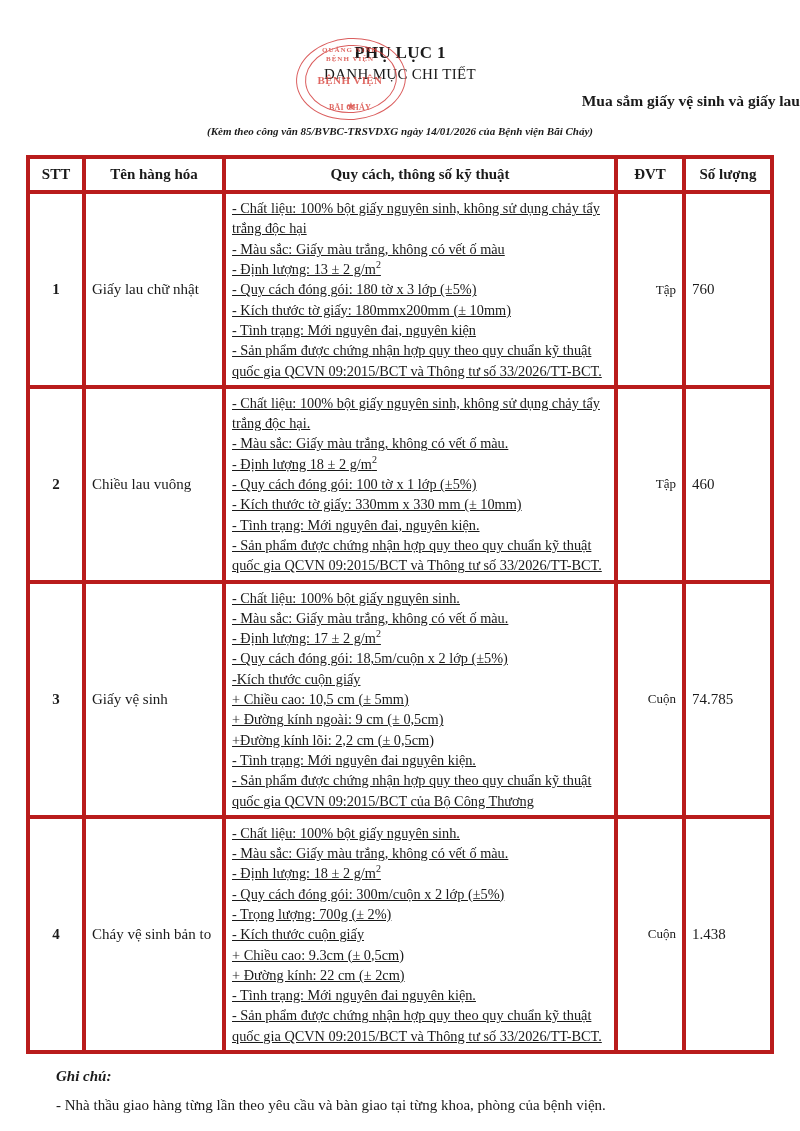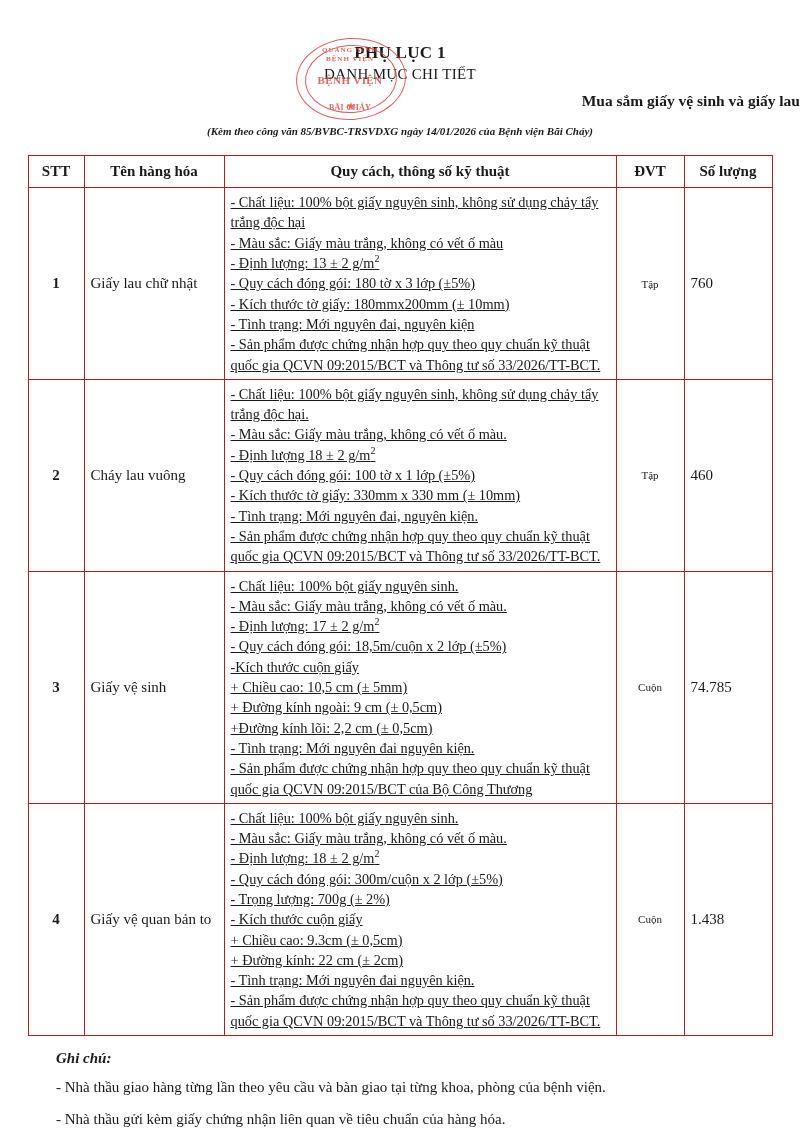--- a/index.html
+++ b/index.html
@@ -98,21 +98,21 @@
     font-size: 11px;
   }
 
   table.items {
     border-collapse: collapse;
     margin: 17px auto 0 auto;
     width: 744px;
     table-layout: fixed;
   }
   table.items th, table.items td {
-    border: 1px solid #b91c1c;
+    border: 4px solid #b91c1c;
     vertical-align: middle;
     padding: 4px 6px;
   }
   table.items thead th {
     text-align: center;
     font-size: 15px;
     font-weight: bold;
     padding: 7px 4px;
   }
   col.c-stt { width: 56px; }
@@ -133,22 +133,22 @@
     margin-top: 12px;
   }
   td.spec {
     font-size: 14.3px;
     line-height: 1.42;
     vertical-align: top;
     padding: 5px 6px 6px 8px;
     text-decoration: underline;
   }
   td.unit {
-    text-align: center;
-    font-size: 11px;
+    text-align: right;
+    font-size: 13px;
   }
   td.qty {
     font-size: 15px;
   }
   .spec-wrap { white-space: normal; }
   sup { font-size: 10px; vertical-align: super; line-height: 0; }
 
   .notes {
     margin: 14px 0 0 56px;
     width: 700px;
@@ -215,21 +215,21 @@
             <div class="spec-wrap">- Quy cách đóng gói: 180 tờ x 3 lớp (±5%)</div>
             <div class="spec-wrap">- Kích thước tờ giấy: 180mmx200mm (± 10mm)</div>
             <div class="spec-wrap">- Tình trạng: Mới nguyên đai, nguyên kiện</div>
             <div class="spec-wrap">- Sản phẩm được chứng nhận hợp quy theo quy chuẩn kỹ thuật quốc gia QCVN 09:2015/BCT và Thông tư số 33/2026/TT-BCT.</div>
           </td>
           <td class="unit">Tập</td>
           <td class="qty">760</td>
         </tr>
         <tr>
           <td class="stt">2</td>
-          <td class="name">Cháy lau vuông</td>
+          <td class="name">Chiều lau vuông</td>
           <td class="spec">
             <div class="spec-wrap">- Chất liệu: 100% bột giấy nguyên sinh, không sử dụng chảy tẩy trắng độc hại.</div>
             <div class="spec-wrap">- Màu sắc: Giấy màu trắng, không có vết ố màu.</div>
             <div class="spec-wrap">- Định lượng 18 ± 2 g/m<sup>2</sup></div>
             <div class="spec-wrap">- Quy cách đóng gói: 100 tờ x 1 lớp (±5%)</div>
             <div class="spec-wrap">- Kích thước tờ giấy: 330mm x 330 mm (± 10mm)</div>
             <div class="spec-wrap">- Tình trạng: Mới nguyên đai, nguyên kiện.</div>
             <div class="spec-wrap">- Sản phẩm được chứng nhận hợp quy theo quy chuẩn kỹ thuật quốc gia QCVN 09:2015/BCT và Thông tư số 33/2026/TT-BCT.</div>
           </td>
           <td class="unit">Tập</td>
@@ -248,21 +248,21 @@
             <div class="spec-wrap">+ Đường kính ngoài: 9 cm (± 0,5cm)</div>
             <div class="spec-wrap">+Đường kính lõi: 2,2 cm (± 0,5cm)</div>
             <div class="spec-wrap">- Tình trạng: Mới nguyên đai nguyên kiện.</div>
             <div class="spec-wrap">- Sản phẩm được chứng nhận hợp quy theo quy chuẩn kỹ thuật quốc gia QCVN 09:2015/BCT của Bộ Công Thương</div>
           </td>
           <td class="unit">Cuộn</td>
           <td class="qty">74.785</td>
         </tr>
         <tr>
           <td class="stt">4</td>
-          <td class="name">Giấy vệ quan bản to</td>
+          <td class="name">Cháy vệ sinh bản to</td>
           <td class="spec">
             <div class="spec-wrap">- Chất liệu: 100% bột giấy nguyên sinh.</div>
             <div class="spec-wrap">- Màu sắc: Giấy màu trắng, không có vết ố màu.</div>
             <div class="spec-wrap">- Định lượng: 18 ± 2 g/m<sup>2</sup></div>
             <div class="spec-wrap">- Quy cách đóng gói: 300m/cuộn x 2 lớp (±5%)</div>
             <div class="spec-wrap">- Trọng lượng: 700g (± 2%)</div>
             <div class="spec-wrap">- Kích thước cuộn giấy</div>
             <div class="spec-wrap">+ Chiều cao: 9.3cm (± 0,5cm)</div>
             <div class="spec-wrap">+ Đường kính: 22 cm (± 2cm)</div>
             <div class="spec-wrap">- Tình trạng: Mới nguyên đai nguyên kiện.</div>

